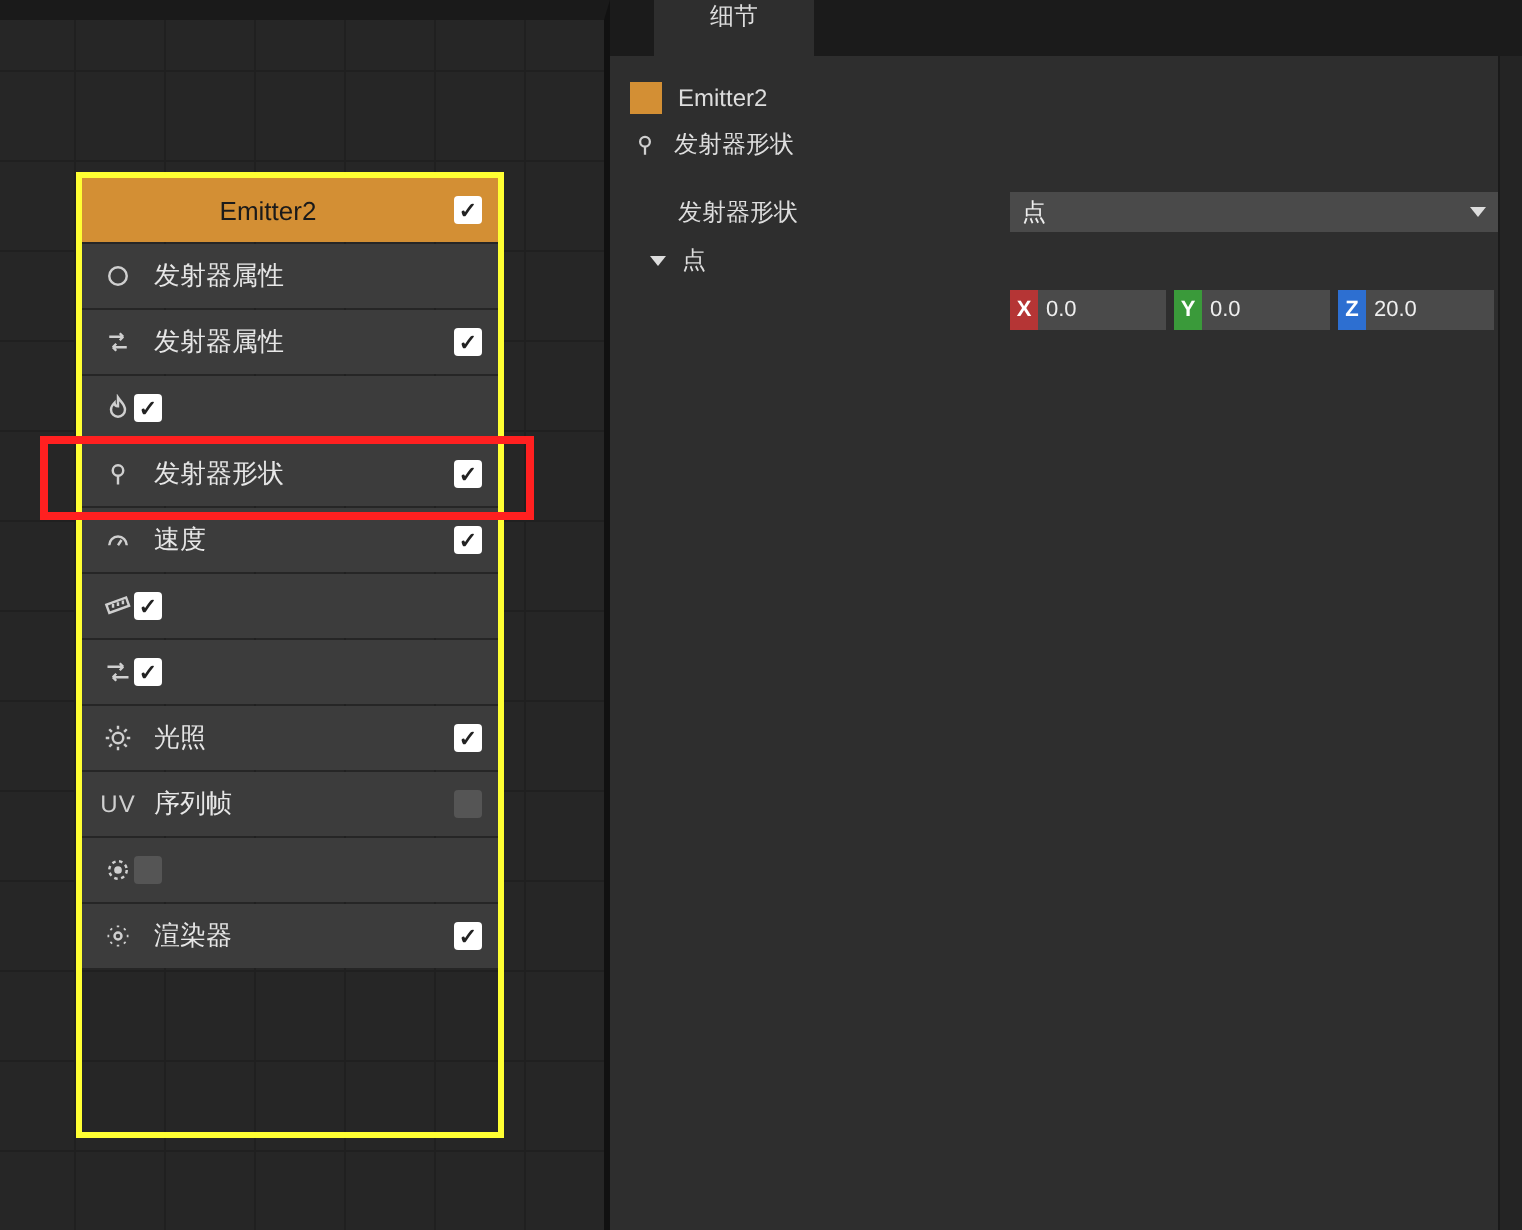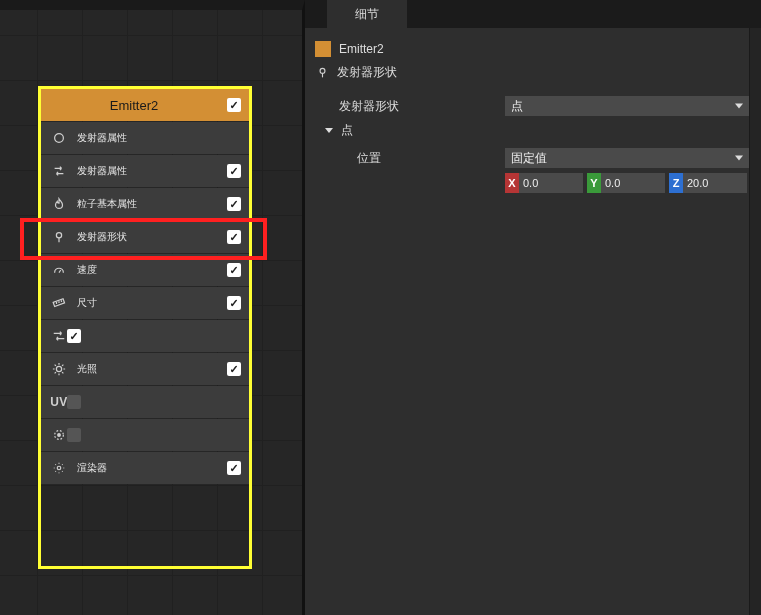--- a/index.html
+++ b/index.html
@@ -62,53 +62,53 @@
     width: 16px; height: 16px;
     display: flex; align-items: center; justify-content: center;
     color: #cfcfcf;
     font-size: 12px;
     flex: none;
   }
   .module-row .icon svg { width: 14px; height: 14px; stroke: #cfcfcf; fill: none; stroke-width: 1.4; }
   .module-row .label {
     margin-left: 10px;
     flex: 1;
-    font-size: 10px;
+    font-size: 13px;
     color: #e6e6e6;
   }
   .chk {
     width: 14px; height: 14px;
     border-radius: 2px;
     flex: none;
     display: flex; align-items: center; justify-content: center;
     font-size: 11px;
     font-weight: bold;
   }
   .chk.on  { background: #fff; color: #222; }
   .chk.off { background: #555; color: #555; }
   .chk.hdr { background: #fff; color: #222; }
-  .uv-txt { font-size: 9px; font-weight: bold; letter-spacing: 0.5px; }
+  .uv-txt { font-size: 9px; font-weight: normal; letter-spacing: 0.5px; }
 
   
   .right-pane {
     flex: 1;
     background: #2e2e2e;
     display: flex; flex-direction: column;
     position: relative;
   }
   .tab-strip {
     height: 28px;
     background: #1b1b1b;
     display: flex; align-items: stretch;
   }
   .tab {
     background: #2e2e2e;
     color: #ddd;
     padding: 0 28px;
-    display: flex; align-items: center;
+    display: flex; align-items: flex-start;
     font-size: 12px;
     margin-left: 22px;
     cursor: pointer;
   }
   .details-body {
     padding: 10px 12px 0 6px;
     position: relative;
     flex: 1;
   }
   .scrollbar {
@@ -231,21 +231,20 @@
       <span class="label">发射器属性</span>
       <span class="chk on">✓</span>
     </div>
 
     <div class="module-row">
       <span class="icon">
           <svg viewBox="0 0 16 16">
             <path d="M8 2c2 3 4 4 4 7a4 4 0 01-8 0c0-2 1-3 2-4 0 1 .5 2 2 2 0-3 0-3 0-5z"></path>
           </svg>
         </span>
-      <span class="label">粒子基本属性</span>
       <span class="chk on">✓</span>
     </div>
 
     <div class="module-row">
       <span class="icon">
           <svg viewBox="0 0 16 16">
             <circle cx="8" cy="6" r="3"></circle>
             <path d="M8 9v5"></path>
           </svg>
         </span>
@@ -265,21 +264,20 @@
     </div>
 
 
     <div class="module-row">
       <span class="icon">
           <svg viewBox="0 0 16 16">
             <rect x="2" y="5" width="12" height="5" transform="rotate(-20 8 8)"></rect>
             <path d="M5 8l.7-2M8 8l.7-2M11 8l.7-2" transform="rotate(-20 8 8)"></path>
           </svg>
         </span>
-      <span class="label">尺寸</span>
       <span class="chk on">✓</span>
     </div>
 
     <div class="module-row">
       <span class="icon">
           <svg viewBox="0 0 16 16">
             <path d="M2 5h9M11 5l-2-2M11 5l-2 2M14 11H5M5 11l2-2M5 11l2 2"></path>
           </svg>
         </span>
       <span class="chk on">✓</span>
@@ -291,20 +289,21 @@
             <circle cx="8" cy="8" r="3"></circle>
             <path d="M8 1v2M8 13v2M1 8h2M13 8h2M3 3l1.5 1.5M11.5 11.5L13 13M13 3l-1.5 1.5M4.5 11.5L3 13"></path>
           </svg>
         </span>
       <span class="label">光照</span>
       <span class="chk on">✓</span>
     </div>
 
     <div class="module-row">
       <span class="icon uv-txt">UV</span>
+      <span class="label">序列帧</span>
       <span class="chk off"></span>
     </div>
 
     <div class="module-row">
       <span class="icon">
           <svg viewBox="0 0 16 16">
             <circle cx="8" cy="8" r="5" stroke-dasharray="2 2"></circle>
             <circle cx="8" cy="8" r="1.5" fill="#cfcfcf"></circle>
           </svg>
         </span>
@@ -358,27 +357,20 @@
         <span>点</span>
         <span class="dd-arrow"></span>
       </div>
     </div>
 
     <div class="expand-row">
       <span class="tri"></span>
       <span>点</span>
     </div>
 
-    <div class="sub-prop-row">
-      <span class="prop-label">位置</span>
-      <div class="dropdown">
-        <span>固定值</span>
-        <span class="dd-arrow"></span>
-      </div>
-    </div>
 
     <div class="vec-group">
       <div class="vec-field">
         <span class="axis x">X</span>
         <span class="val">0.0</span>
       </div>
       <div class="vec-field">
         <span class="axis y">Y</span>
         <span class="val">0.0</span>
       </div>

